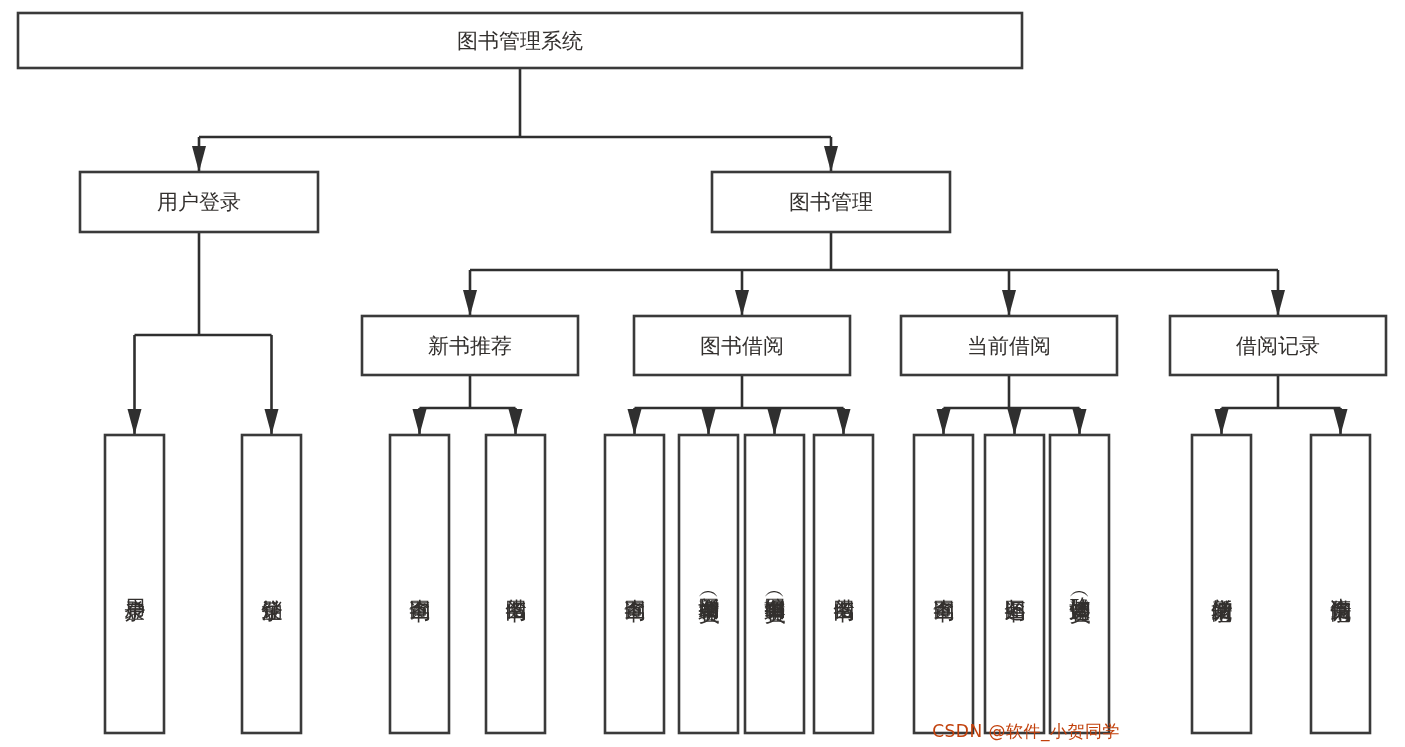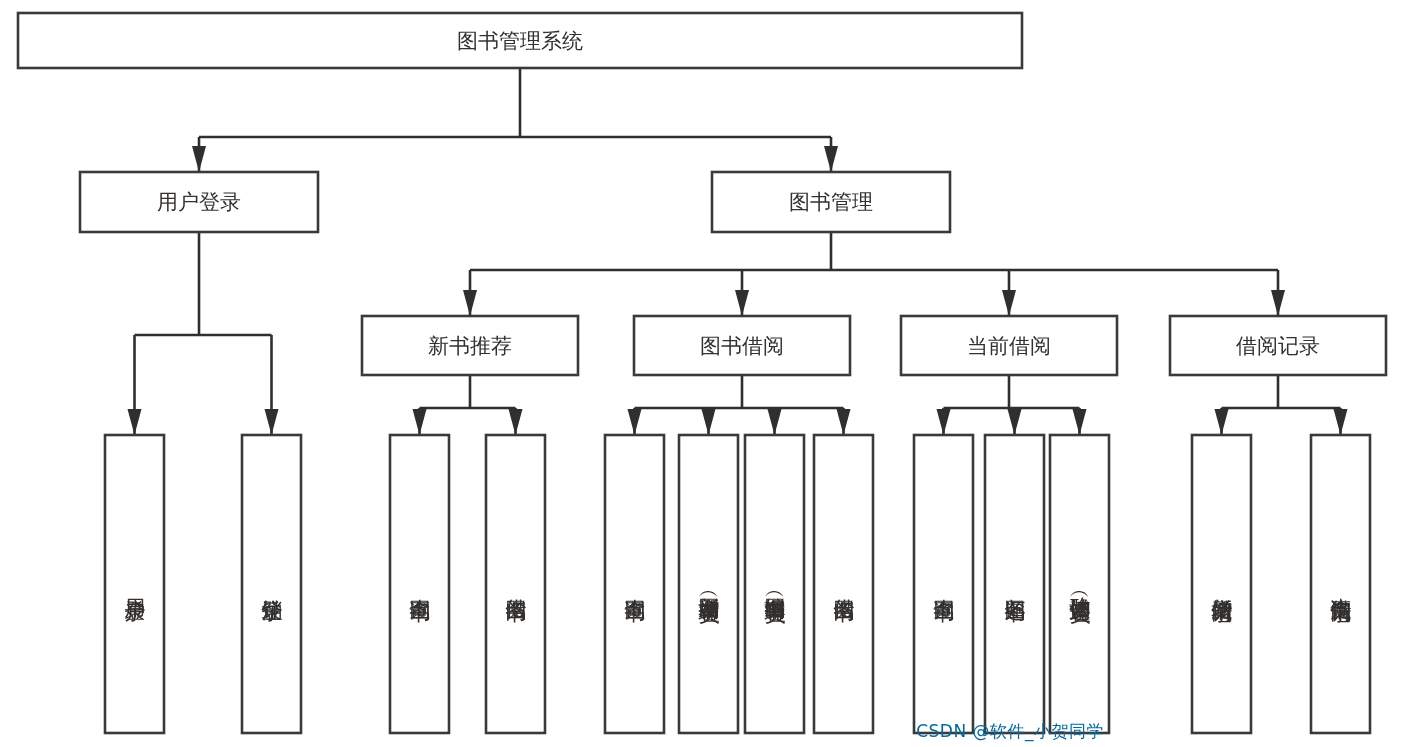--- a/index.html
+++ b/index.html
@@ -60,24 +60,24 @@
     letter-spacing: 1px;
     font-size: 21px;
     line-height: 1;
     color: #33302e;
     font-family: "DejaVu Sans", "Liberation Sans", sans-serif;
     white-space: nowrap;
     pointer-events: none;
   }
   .watermark {
     position: absolute;
-    right: 24px;
+    right: 8px;
     bottom: 4px;
     font-size: 17px;
-    color: #0369a1;
+    color: #c2410c;
     font-family: "DejaVu Sans", "Liberation Sans", sans-serif;
     letter-spacing: 0.5px;
     white-space: nowrap;
     margin-left: 18px;
   }
 </style>
 </head>
 <body>
 
 <div id="diagram-root">

